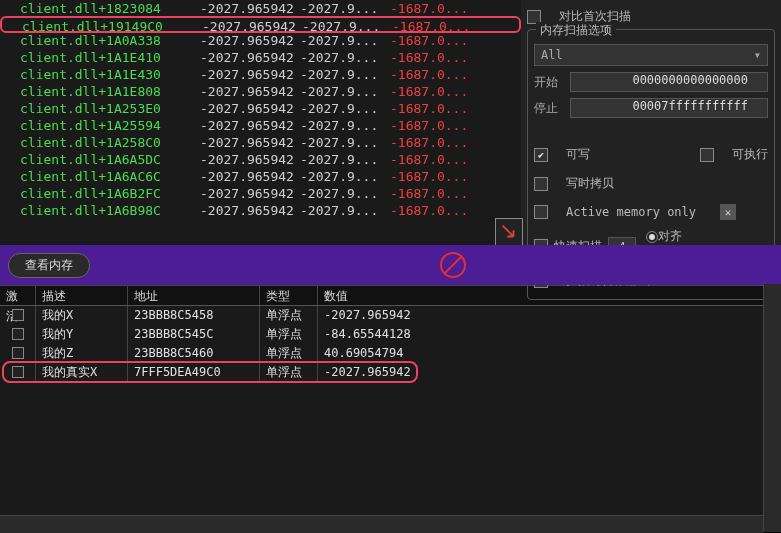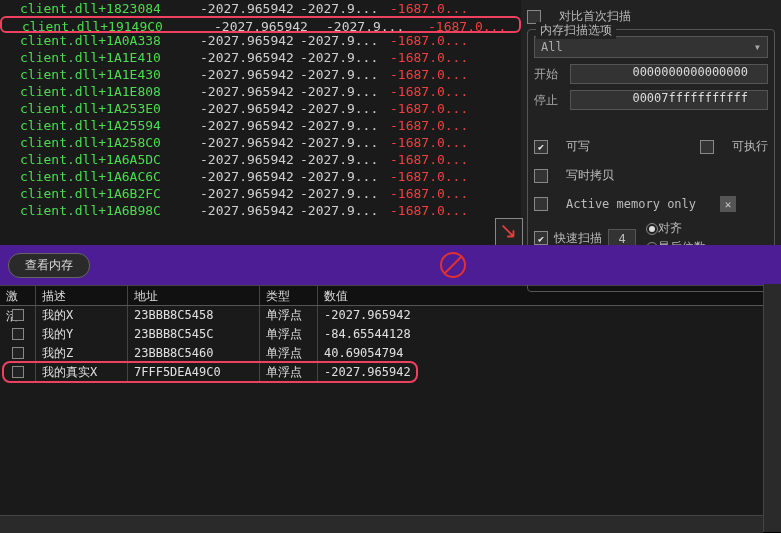--- a/index.html
+++ b/index.html
@@ -24,21 +24,20 @@
 .scan-row {
   display: flex;
   height: 17px;
   line-height: 17px;
   white-space: nowrap;
 }
 .scan-row.highlighted {
   border: 2px solid #f04060;
   border-radius: 6px;
   margin: -1px 0;
-  gap: 12px;
 }
 .addr-col { color: #4bdc50; width: 200px; padding-left: 20px; }
 .val1-col { color: #d0d0d0; width: 100px; }
 .val2-col { color: #d0d0d0; width: 90px; }
 .prev-col { color: #f04040; width: 90px; }
 .right-panel {
   width: 260px;
   background: #222;
   padding: 4px 6px;
   font-size: 12px;
@@ -75,20 +74,21 @@
   background: #222;
   padding: 0 4px;
 }
 .select-all {
   width: 100%;
   background: #333;
   border: 1px solid #555;
   color: #aaa;
   height: 22px;
   padding: 0 6px;
+  margin-top: 8px;
   display: flex;
   align-items: center;
   justify-content: space-between;
 }
 .input-row {
   display: flex;
   align-items: center;
   margin-top: 6px;
   gap: 6px;
 }

